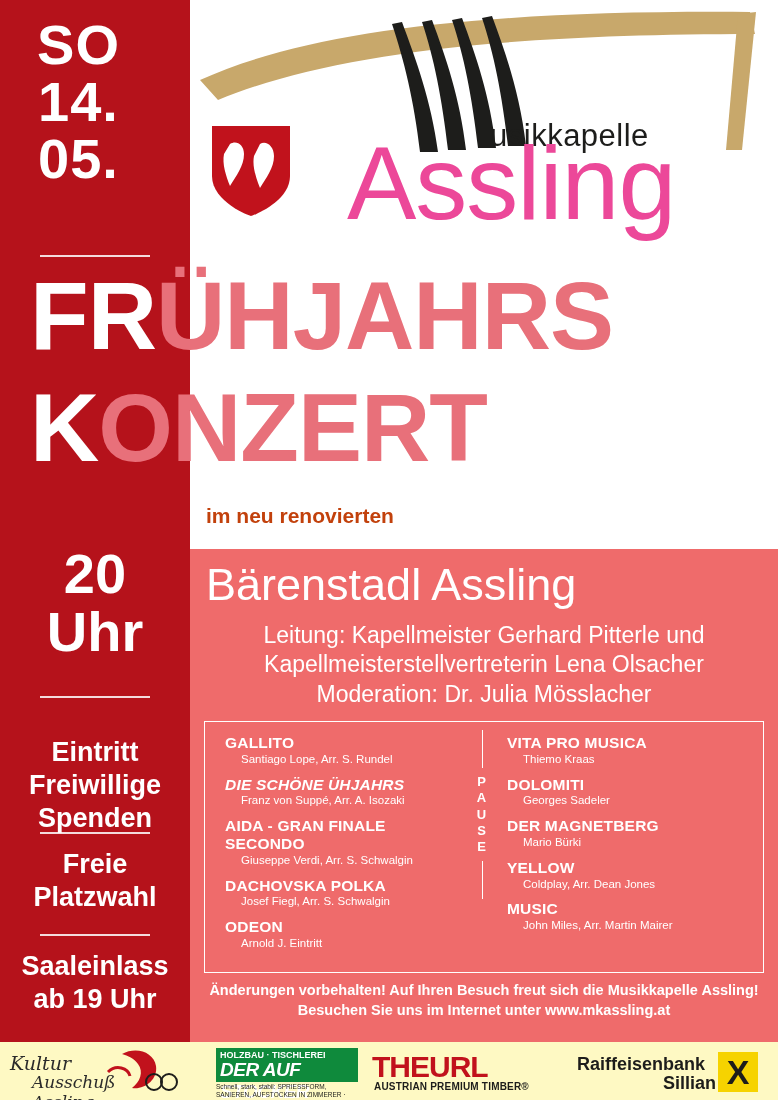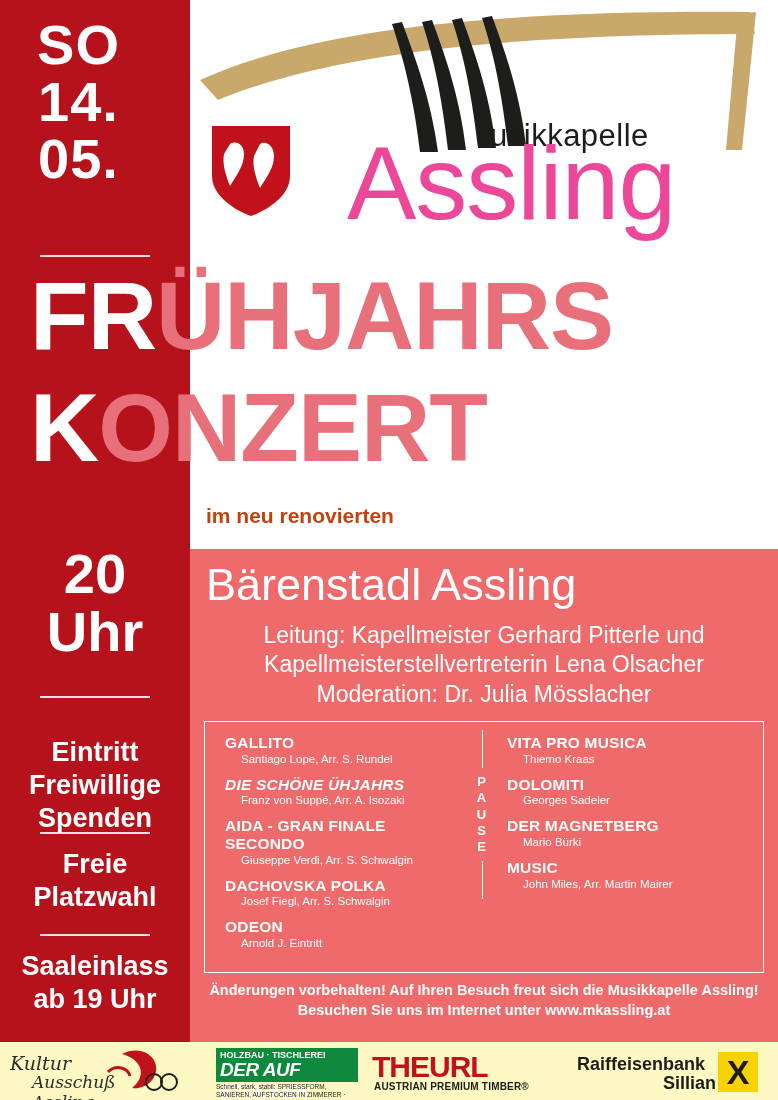--- a/index.html
+++ b/index.html
@@ -471,20 +471,24 @@
         </div>
         <div class="prog-item">
           <div class="prog-title">DOLOMITI</div>
           <div class="prog-sub">Georges Sadeler</div>
         </div>
         <div class="prog-item">
           <div class="prog-title">DER MAGNETBERG</div>
           <div class="prog-sub">Mario Bürki</div>
         </div>
         <div class="prog-item">
+          <div class="prog-title">YELLOW</div>
+          <div class="prog-sub">Coldplay, Arr. Dean Jones</div>
+        </div>
+        <div class="prog-item">
           <div class="prog-title">MUSIC</div>
           <div class="prog-sub">John Miles, Arr. Martin Mairer</div>
         </div>
       </div>
     </div>
 
     <div class="footer-note">
       <div>Änderungen vorbehalten! Auf Ihren Besuch freut sich die Musikkapelle Assling!</div>
       <div>Besuchen Sie uns im Internet unter www.mkassling.at</div>
     </div>

